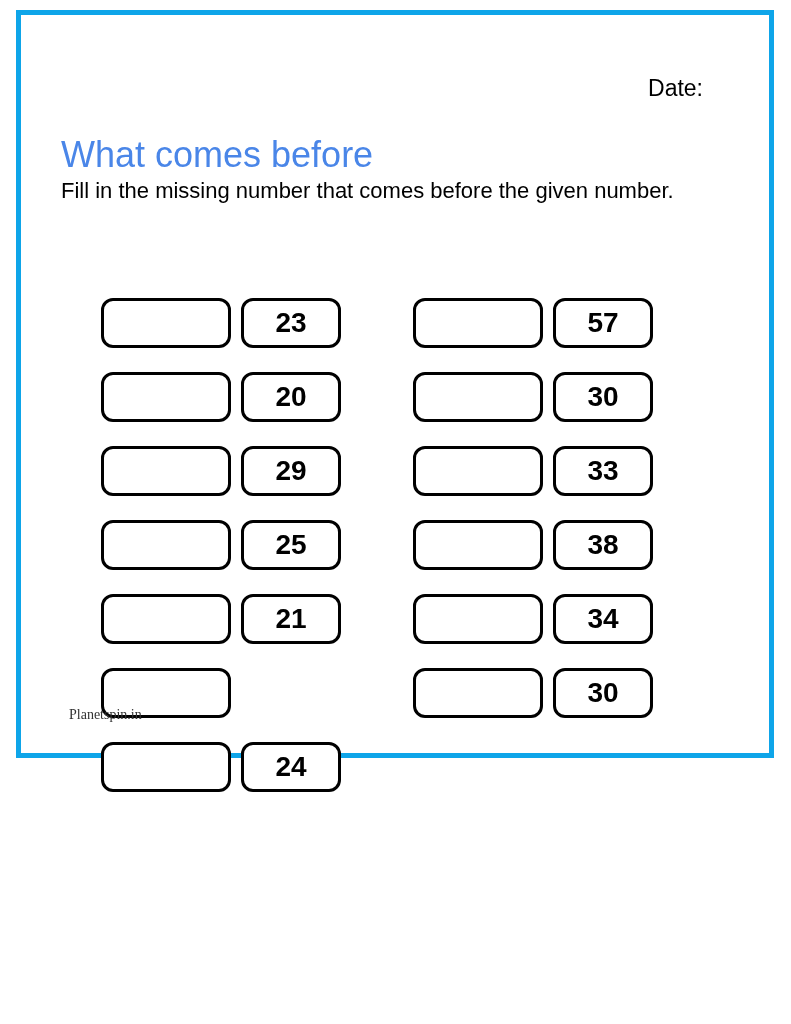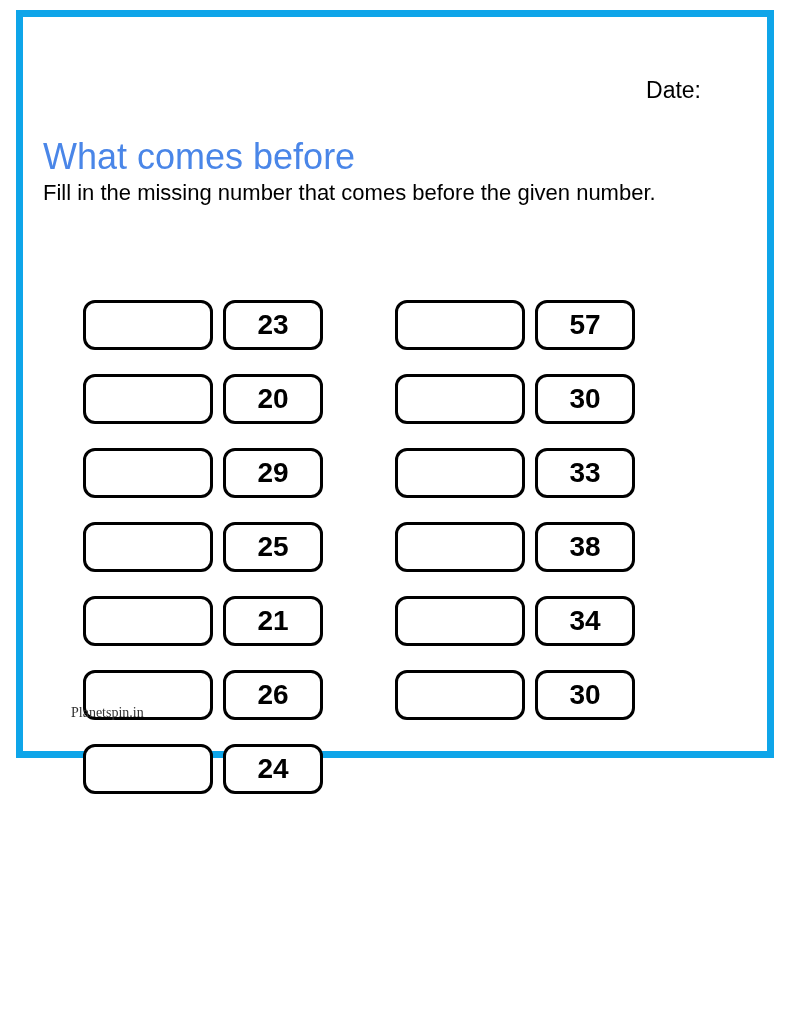--- a/index.html
+++ b/index.html
@@ -9,23 +9,23 @@
     width: 791px;
     height: 1024px;
     position: relative;
   }
   .page {
     position: absolute;
     top: 10px;
     left: 16px;
     width: 758px;
     height: 748px;
-    border: 7px solid #0ea5e9;
+    border: 5px solid #0ea5e9;
     background: #fff;
-    padding: 30px 48px 20px 20px;
+    padding: 30px 48px 20px 40px;
   }
   .date-row {
     text-align: right;
     font-size: 23px;
     color: #000;
     margin-top: 30px;
     margin-bottom: 32px;
     padding-right: 18px;
   }
   .title {
@@ -111,21 +111,20 @@
       <div class="pair">
         <div class="box"></div>
         <div class="box given">25</div>
       </div>
       <div class="pair">
         <div class="box"></div>
         <div class="box given">21</div>
       </div>
       <div class="pair">
         <div class="box"></div>
-        <div class="box given">26</div>
       </div>
       <div class="pair">
         <div class="box"></div>
         <div class="box given">24</div>
       </div>
     </div>
 
     <div class="column">
       <div class="pair">
         <div class="box"></div>

